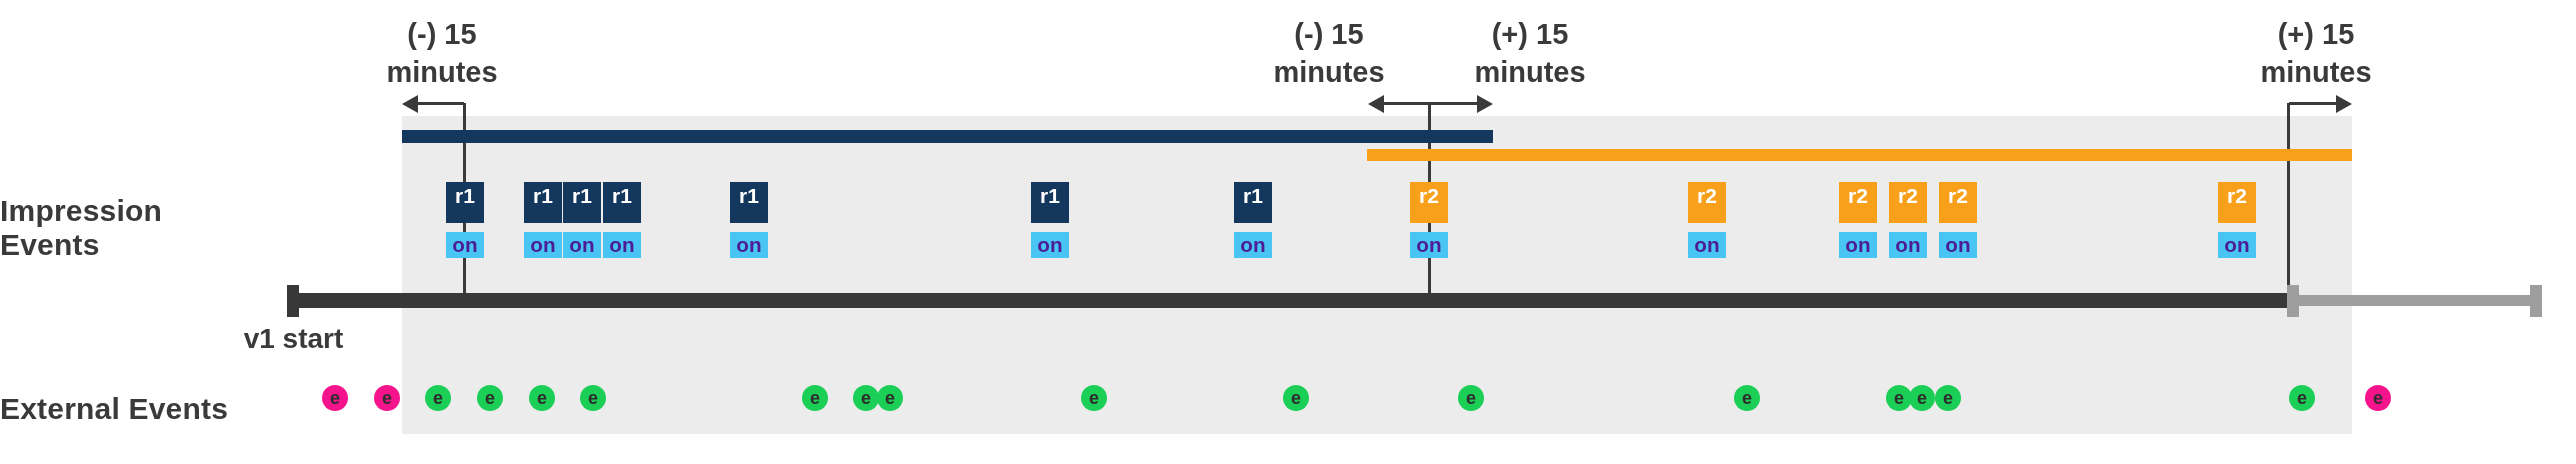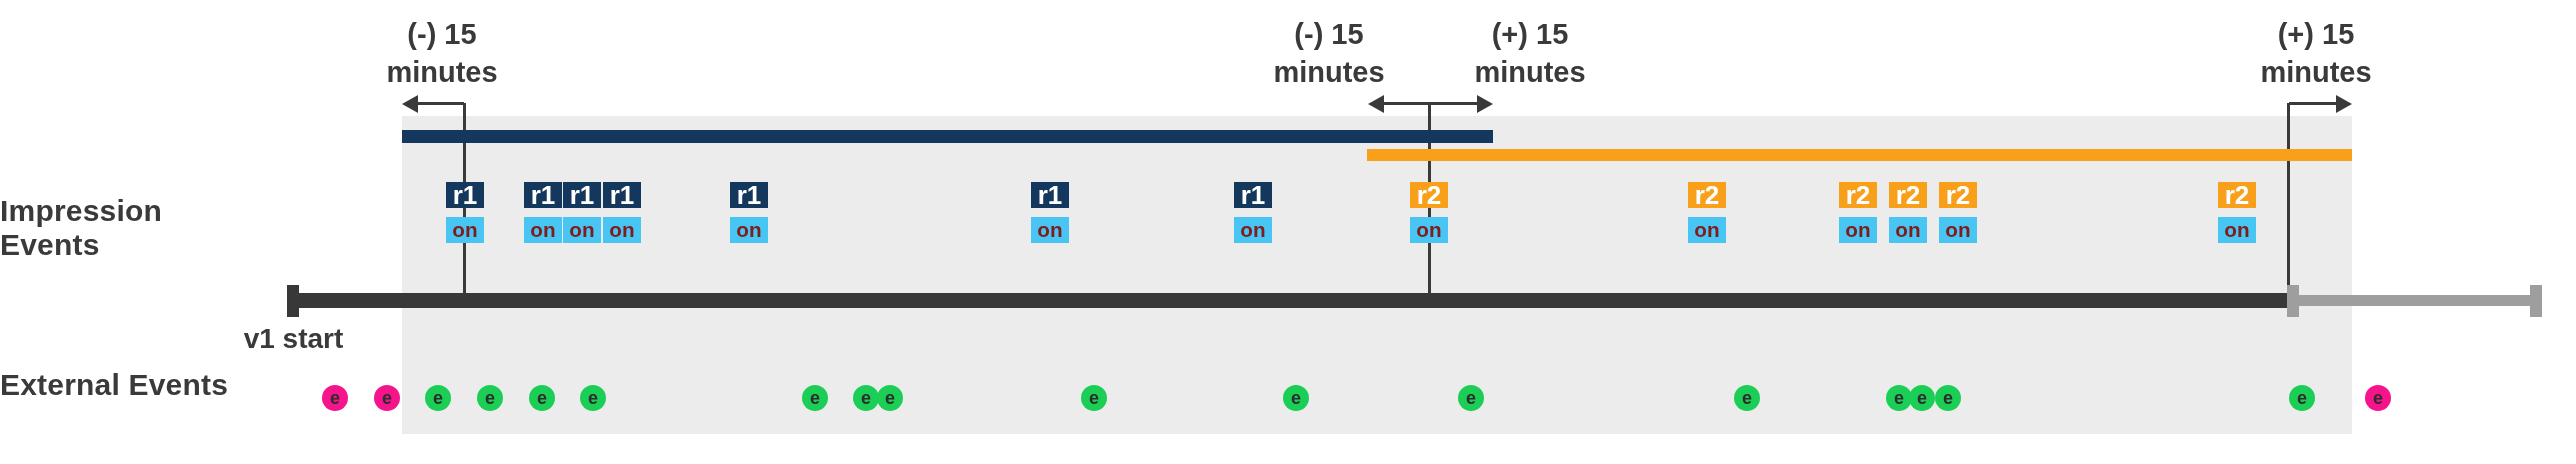--- a/index.html
+++ b/index.html
@@ -21,21 +21,21 @@
   .tl-dark { position:absolute; left:291px; top:293px; width:1998px; height:15px; background:#383838; }
   .tl-cap-left { position:absolute; left:287px; top:285px; width:12.2px; height:32px; background:#383838; }
   .tl-gray { position:absolute; left:2289px; top:295px; width:247px; height:11.3px; background:#9E9E9E; }
   .tl-gray-cap { position:absolute; top:285px; width:12.2px; height:32px; background:#9E9E9E; }
   #tlgc1 { left:2287px; }
   #tlgc2 { left:2530px; }
 
   .row-label { position:absolute; left:0; width:270px; text-align:left; color:#3A3A3A;
                font-size:30px; font-weight:600; letter-spacing:0.2px; }
   #impLabel { top:194px; }
-  #extLabel { top:368px; }
+  #extLabel { top:392px; }
 
   .note { position:absolute; top:15px; width:226px; text-align:center; color:#3A3A3A;
           font-size:29px; font-weight:600; line-height:38px; }
   #note1 { left:329px; }
   #note2 { left:1216px; }
   #note3 { left:1417px; }
   #note4 { left:2203px; }
 
   .shaft { position:absolute; top:102px; height:2.8px; background:#3A3A3A; }
   #sh1 { left:408px;  width:56px; }
@@ -49,26 +49,26 @@
   #ah2a { left:1368px; }
   #ah2b { left:1477px; }
   #ah3  { left:2336px; }
 
   .start-label { position:absolute; top:323px; width:207px; text-align:center;
                  color:#3A3A3A; font-size:28px; font-weight:600; }
   #v1Label { left:190px;text-align:center; }
   #v2Label { left:2191px; }
 
   .imp { position:absolute; top:182px; width:38px; }
-  .rbox { width:38px; height:26px; line-height:27px; text-align:center;
-          color:#ffffff; font-size:26px; font-weight:600; }
+  .rbox { width:38px; height:41px; line-height:27px; text-align:center;
+          color:#ffffff; font-size:21px; font-weight:600; }
   .rbox.r1 { background:var(--navy,#14375E); }
   .rbox.r2 { background:var(--orange,#F9A01B); }
   .onbox { margin-top:9.4px; width:38px; height:25.4px; line-height:25.4px; text-align:center;
-           color:#7f1d1d; font-size:20.7px; font-weight:600; background:var(--blue,#48C5F3); }
+           color:#4c1d95; font-size:20.7px; font-weight:600; background:var(--blue,#48C5F3); }
 
   .dot { position:absolute; top:385px; width:26px; height:26px; border-radius:50%;
          text-align:center; line-height:26px; font-size:18px; font-weight:600; color:#2D2D2D; }
   .dot.green { background:var(--green,#1BCE56); }
   .dot.pink  { background:var(--pink,#F5148C); }
 </style>
 </head>
 <body>
 
 <div class="canvas" id="canvas">

